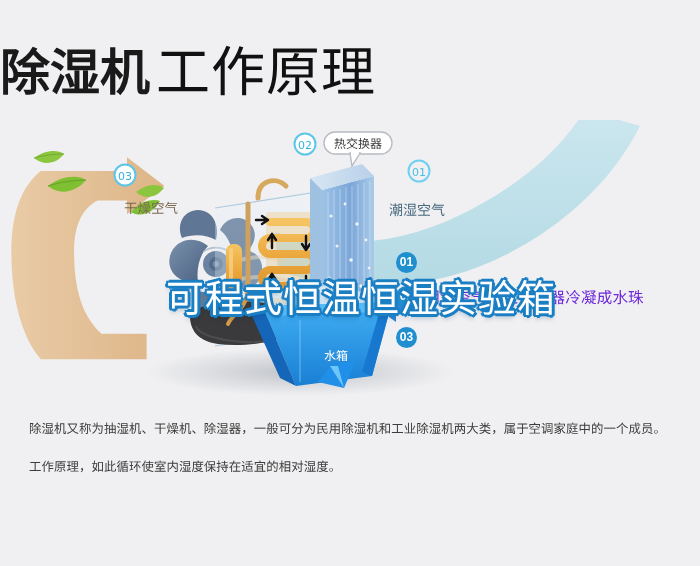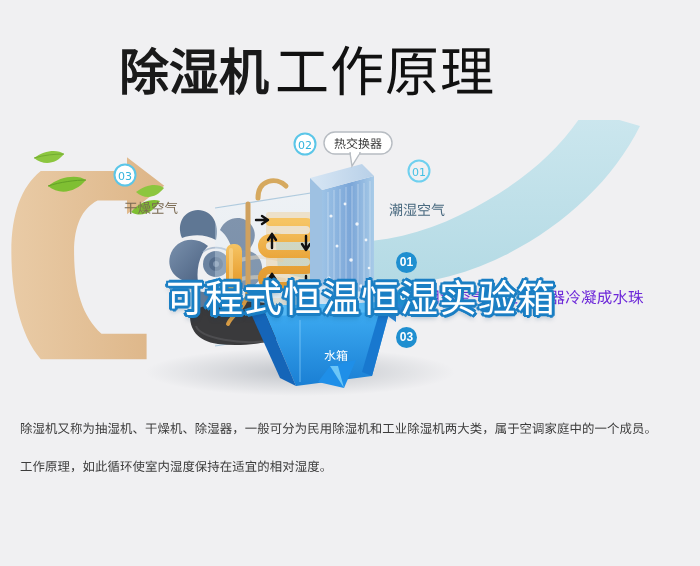--- a/index.html
+++ b/index.html
@@ -22,21 +22,20 @@
     height: 566px;
     background: #f0f0f2;
   }
 
   
   .title-wrap {
     position: absolute;
     top: 28px;
     left: 0;
     width: 614px;
-    text-align: center;
     white-space: nowrap;
   }
   .title-a {
     font-family: "DejaVu Sans", "Liberation Sans", sans-serif;
     font-size: 50px;
     font-weight: 700;
     color: #1a1a1a;
     letter-spacing: 0px;
     vertical-align: middle;
   }
@@ -117,21 +116,21 @@
     font-size: 15.5px;
     color: #6d28d9;
     white-space: nowrap;
     letter-spacing: 0.2px;
   }
   .step-row.dim .step-text { color: #3a4a55; }
 
   
   .body-copy {
     position: absolute;
-    left: 20px;
+    left: 29px;
     top: 418px;
     width: 650px;
     z-index: 10;
   }
   .para {
     font-family: "DejaVu Sans", "Liberation Sans", sans-serif;
     font-size: 12.4px;
     line-height: 21px;
     color: #3c3c3c;
     letter-spacing: 0.1px;

